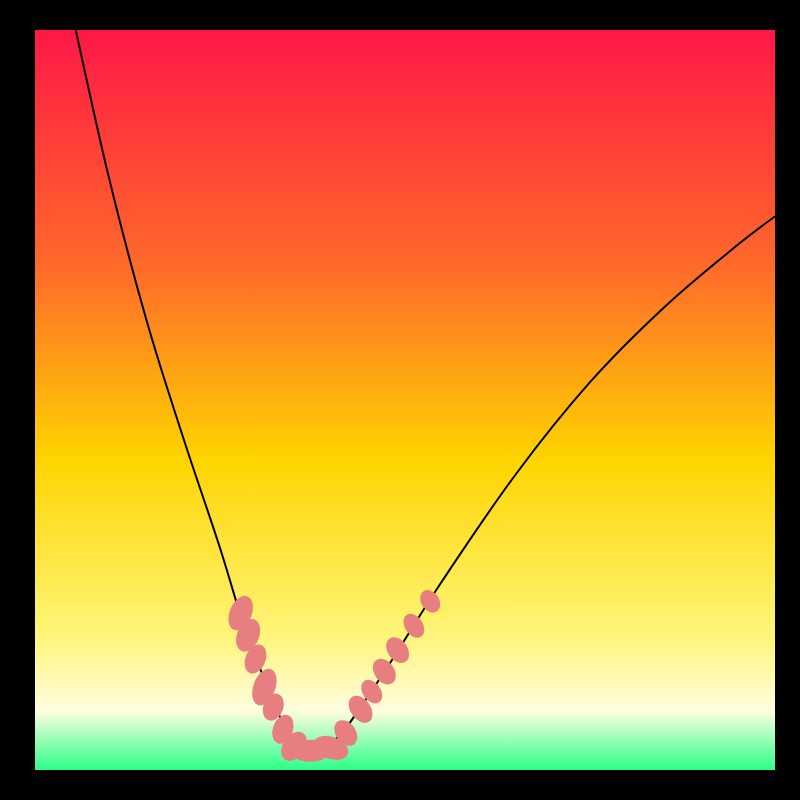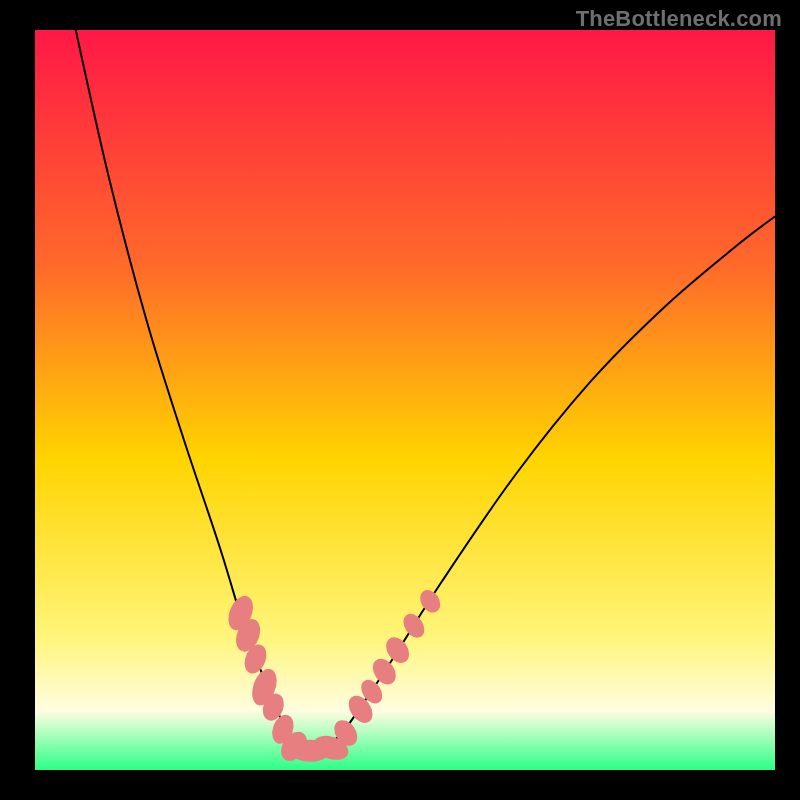--- a/index.html
+++ b/index.html
@@ -84,15 +84,14 @@
         <ellipse cx="310.8" cy="703.0" rx="14" ry="10" fill="#e77f80" transform="rotate(55 310.8 703.0)"></ellipse>
         <ellipse cx="325.6" cy="679.3" rx="15" ry="10" fill="#e77f80" transform="rotate(55 325.6 679.3)"></ellipse>
         <ellipse cx="336.7" cy="661.6" rx="13" ry="9" fill="#e77f80" transform="rotate(55 336.7 661.6)"></ellipse>
         <ellipse cx="349.3" cy="641.6" rx="14" ry="10" fill="#e77f80" transform="rotate(55 349.3 641.6)"></ellipse>
         <ellipse cx="362.6" cy="620.1" rx="14" ry="10" fill="#e77f80" transform="rotate(55 362.6 620.1)"></ellipse>
         <ellipse cx="378.9" cy="595.7" rx="13" ry="9" fill="#e77f80" transform="rotate(56 378.9 595.7)"></ellipse>
         <ellipse cx="395.2" cy="571.3" rx="12" ry="9" fill="#e77f80" transform="rotate(56 395.2 571.3)"></ellipse>
       </g>
   </svg>
 
-  <div class="watermark">TheBottleneck.com</div>
 
 </div>
 
 </body></html>

